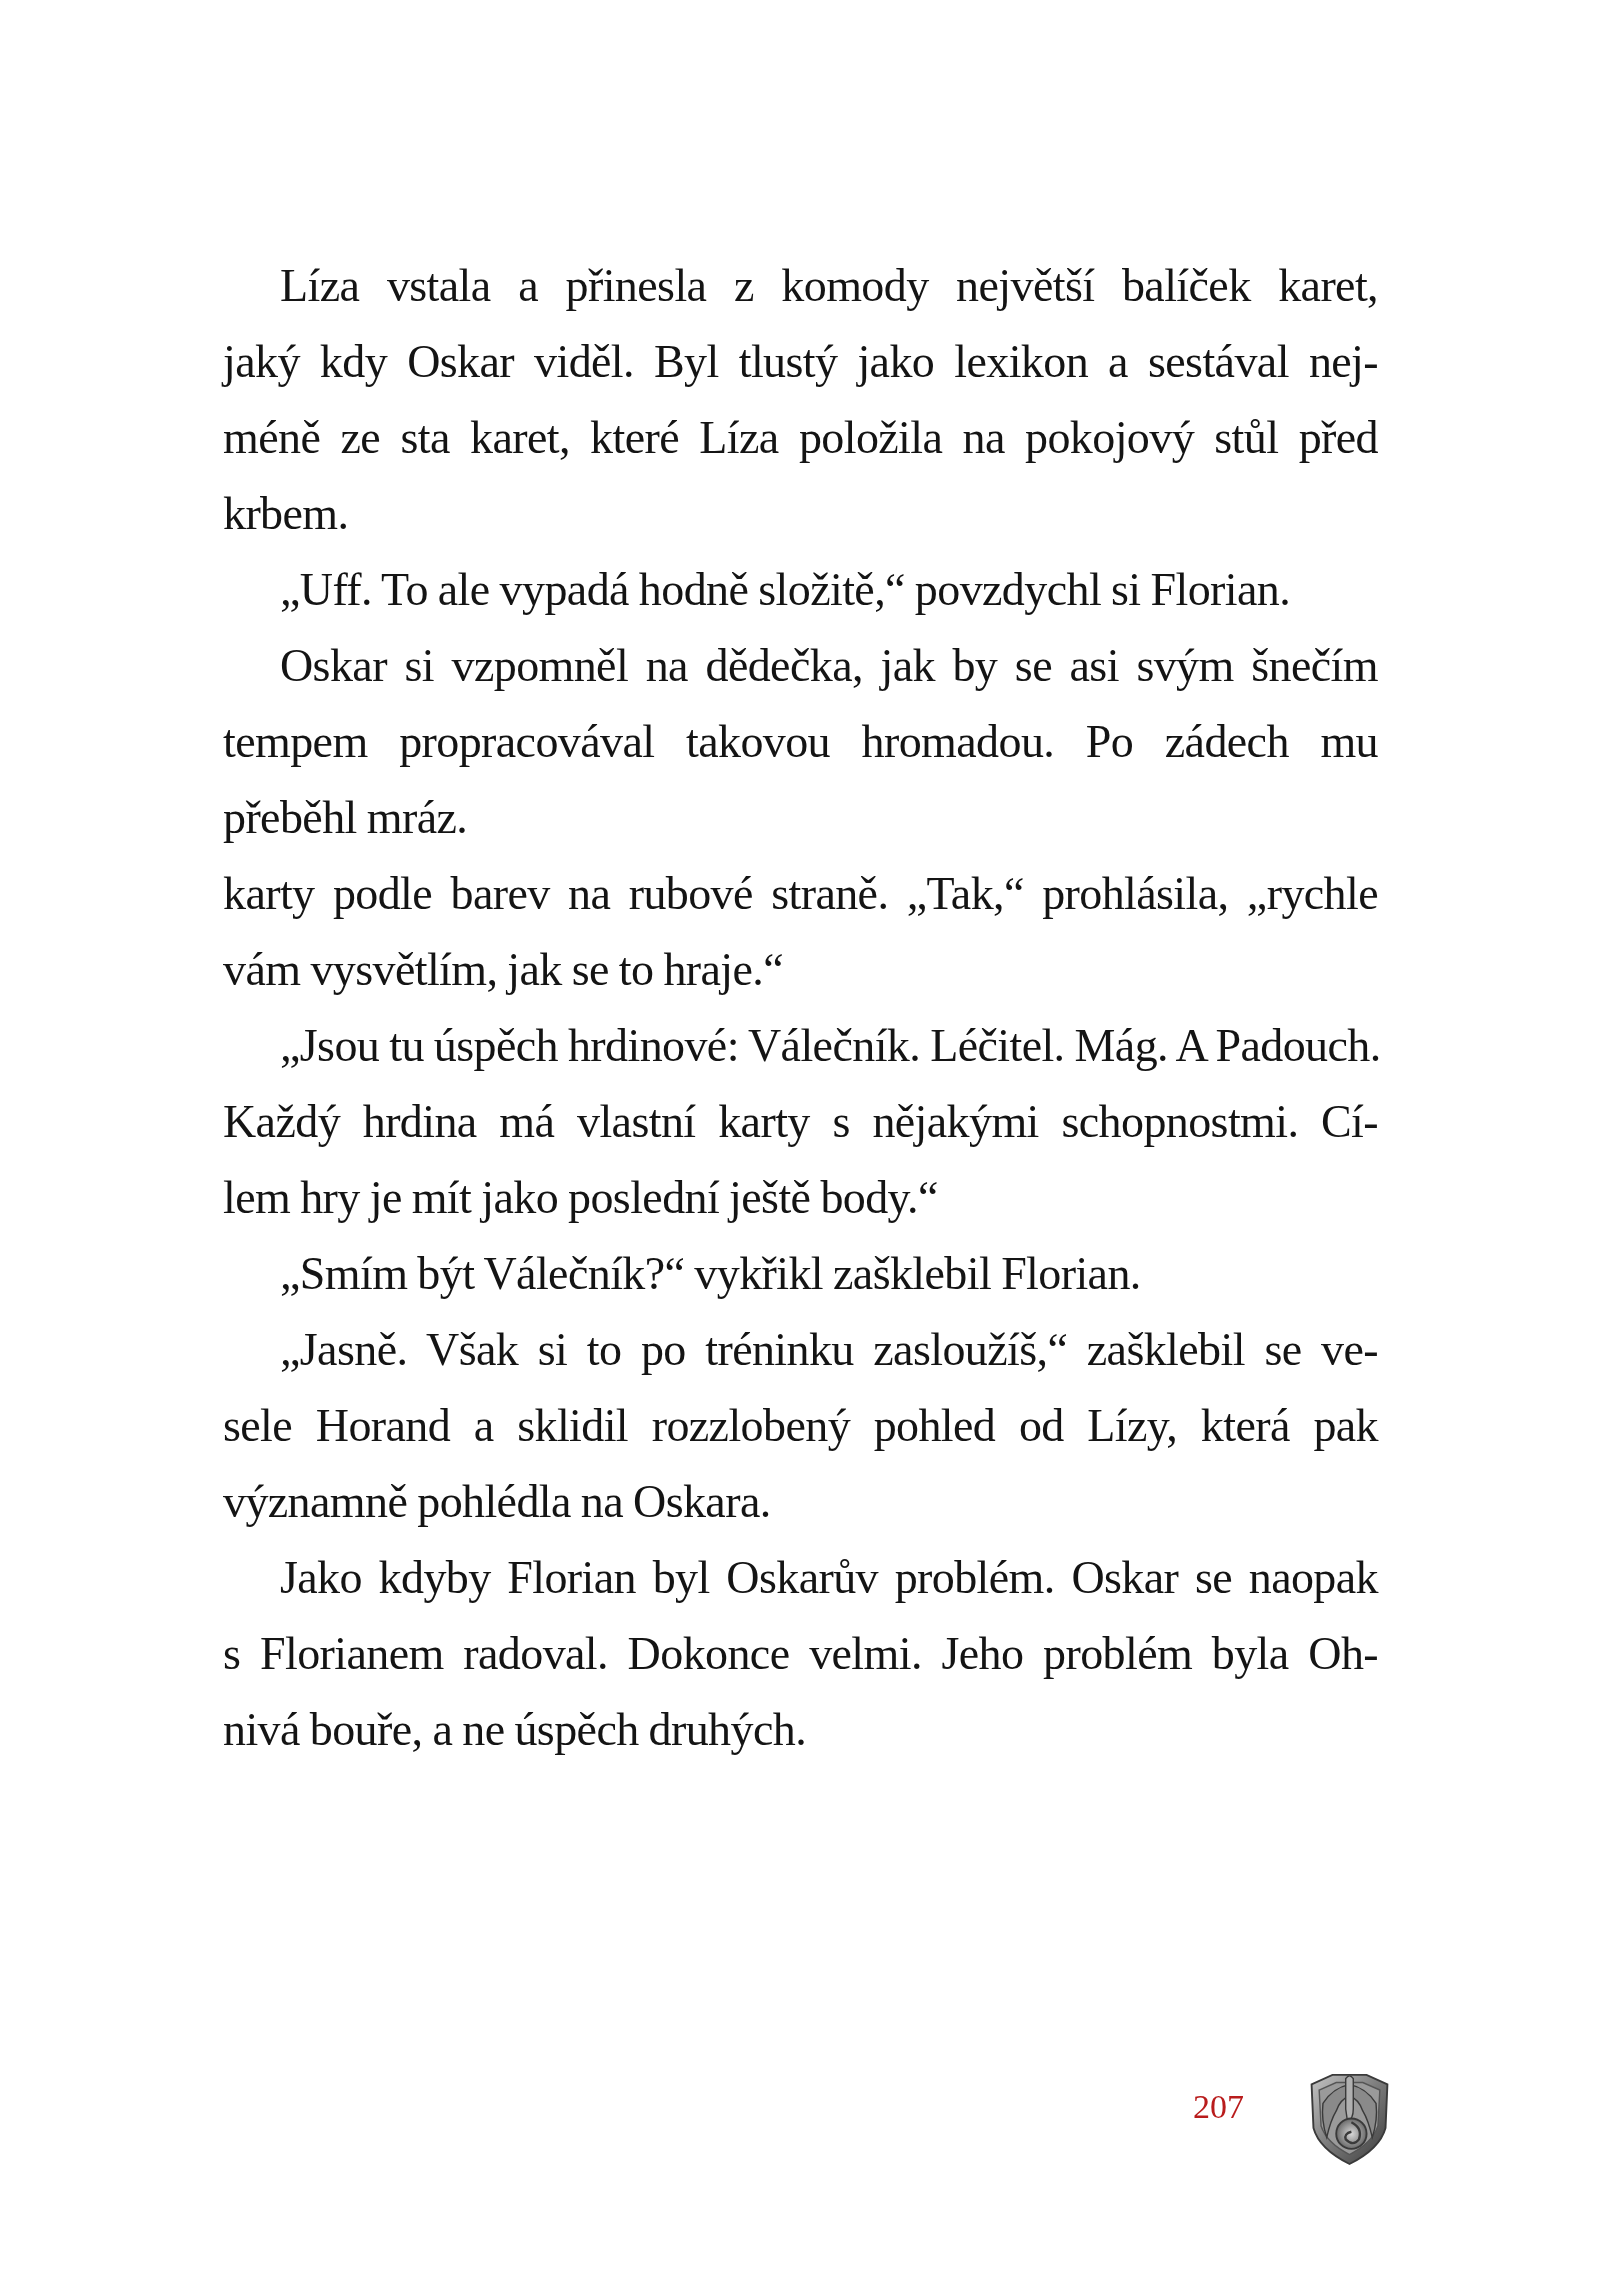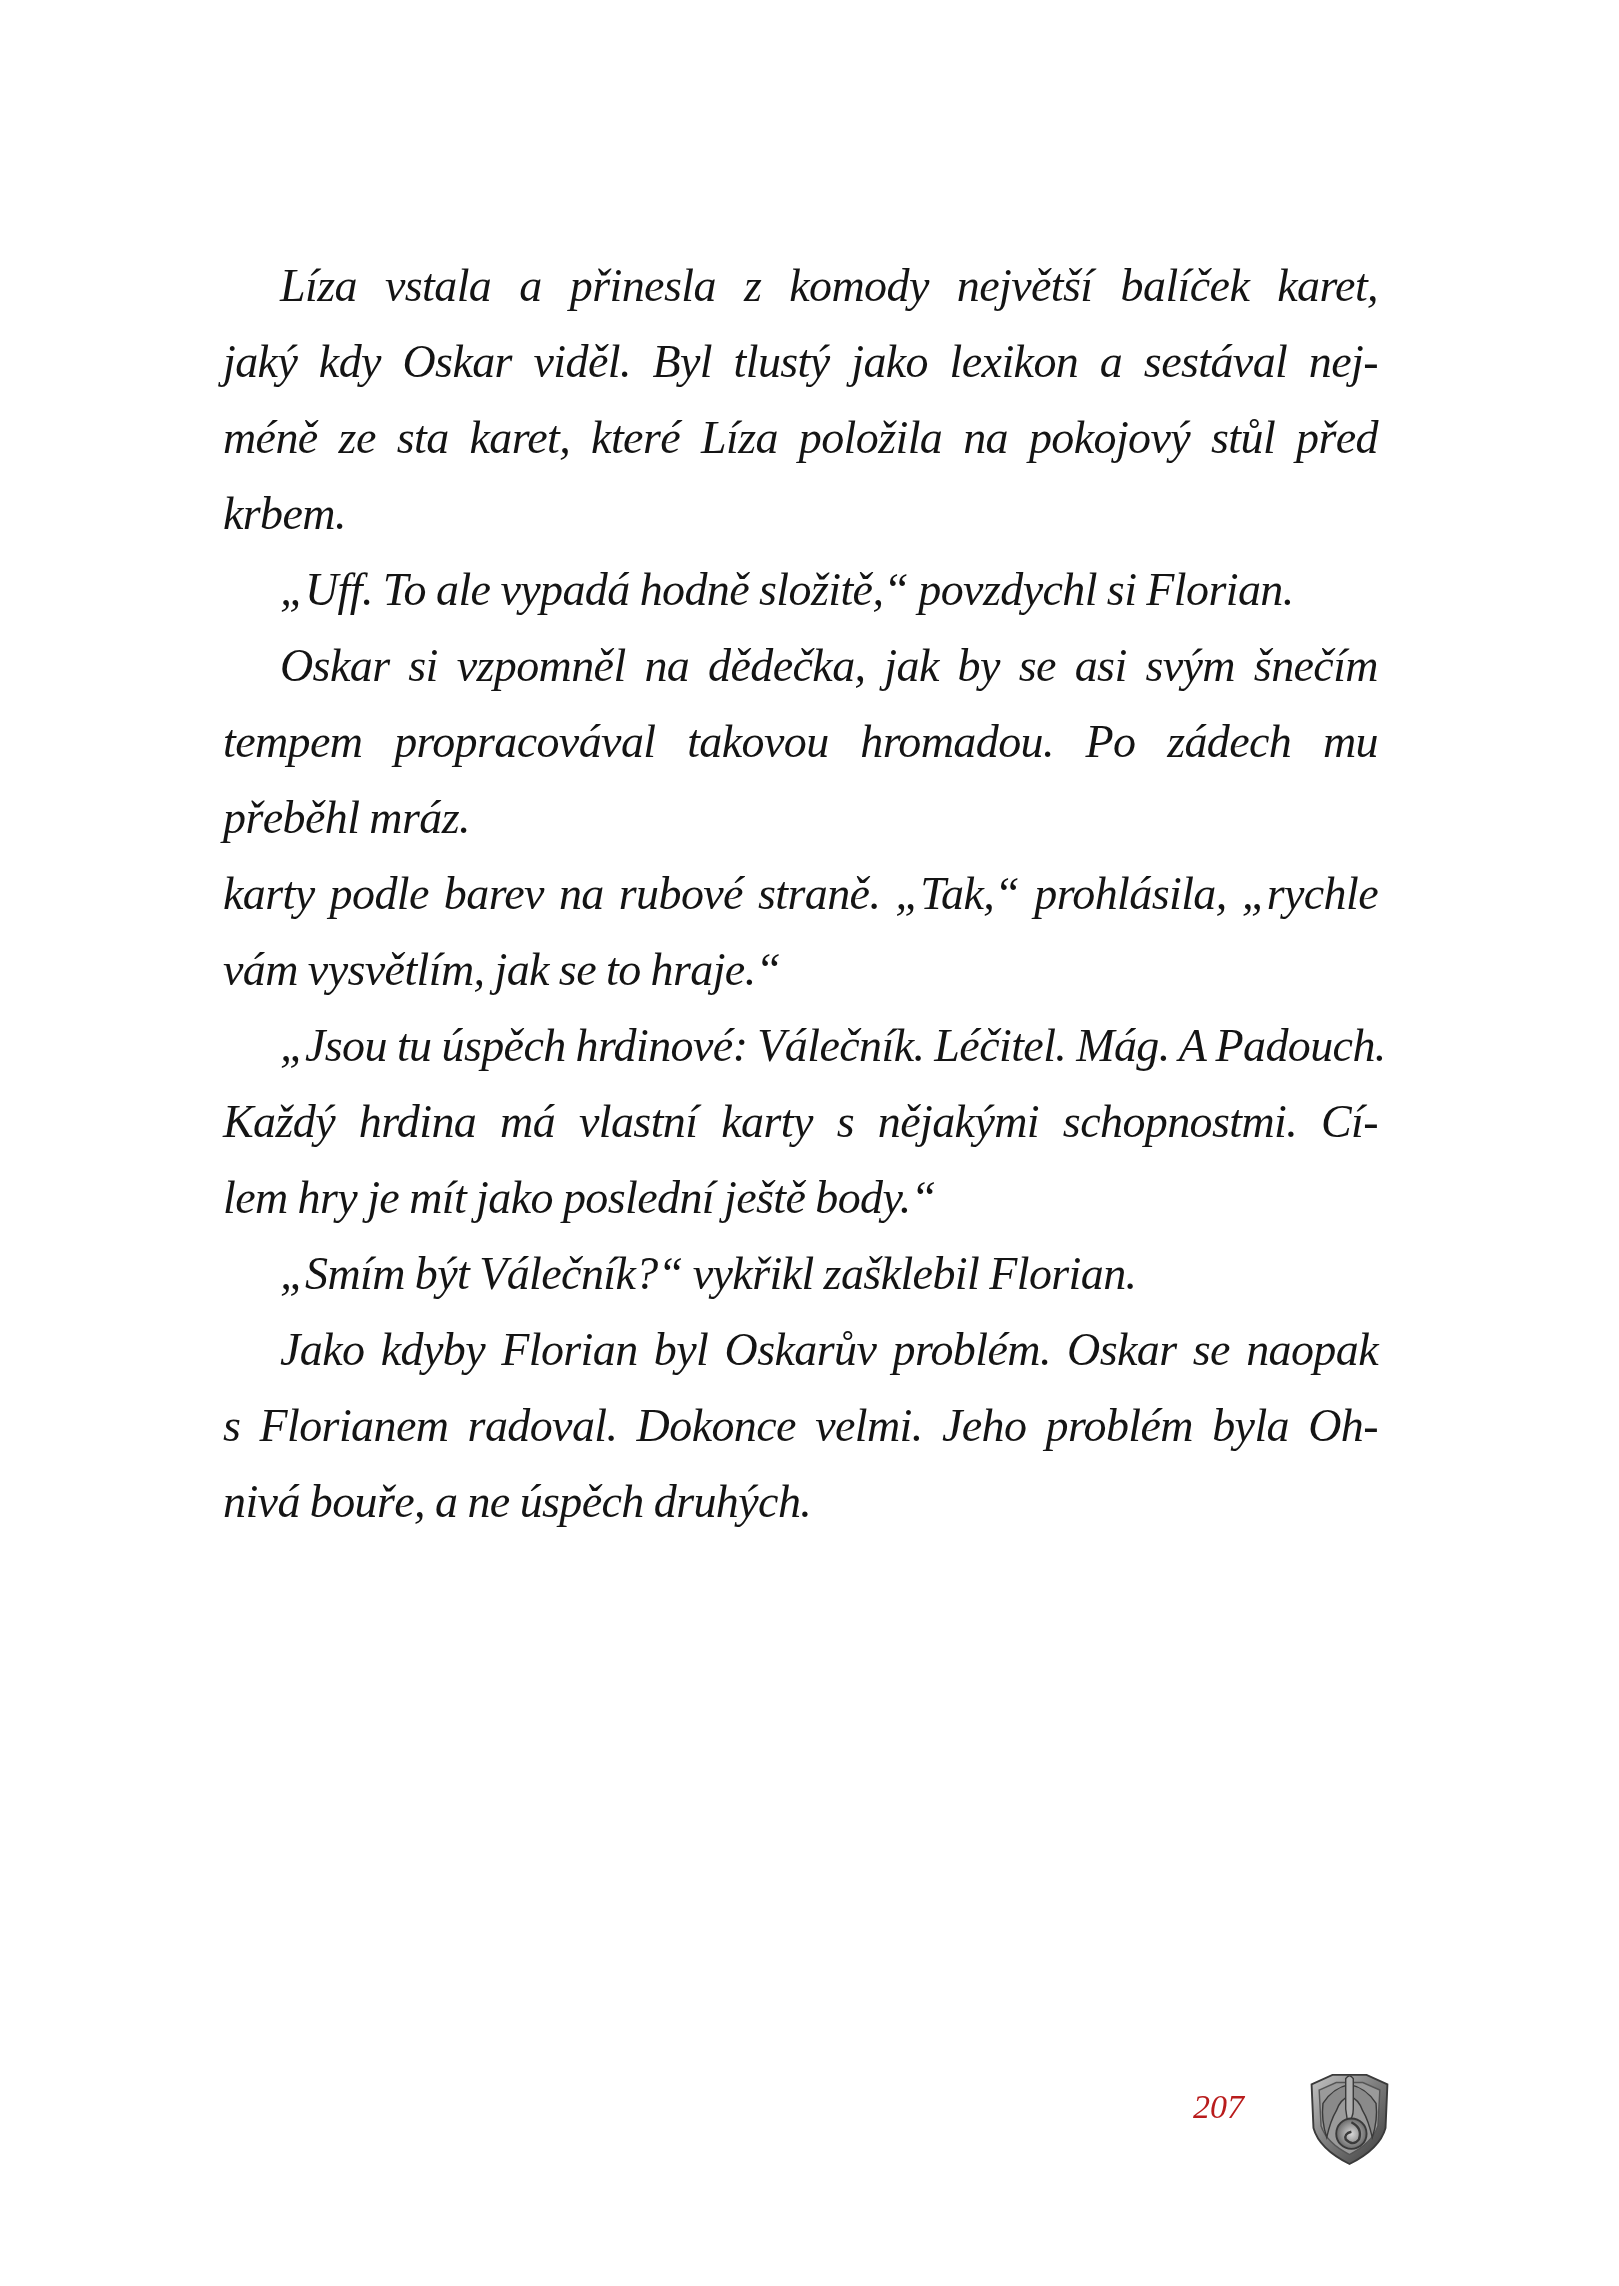--- a/index.html
+++ b/index.html
@@ -12,21 +12,20 @@
       height: 2286px;
       position: relative;
       overflow: hidden;
     }
     .page {
       position: absolute;
       left: 0; top: 0;
       width: 1619px;
       height: 2230px;
       background: #ffffff;
-      font-style: italic;
     }
     .text-block {
       position: absolute;
       left: 223px;
       top: 248px;
       width: 1155px;
       font-family: "Liberation Serif", "DejaVu Serif", serif;
       font-size: 46px;
       line-height: 76px;
       color: #141414;
@@ -103,20 +102,25 @@
     <div>
       <span class="para-line indent">„Jsou tu úspěch hrdinové: Válečník. Léčitel. Mág. A Padouch.</span>
       <span class="para-line">Každý hrdina má vlastní karty s nějakými schopnostmi. Cí-</span>
       <span class="para-line last">lem hry je mít jako poslední ještě body.“</span>
     </div>
 
     <div>
       <span class="para-line indent last">„Smím být Válečník?“ vykřikl zašklebil Florian.</span>
     </div>
 
+    <div>
+      <span class="para-line indent">„Jasně. Však si to po tréninku zasloužíš,“ zašklebil se ve-</span>
+      <span class="para-line">sele Horand a sklidil rozzlobený pohled od Lízy, která pak</span>
+      <span class="para-line last">významně pohlédla na Oskara.</span>
+    </div>
 
     <div>
       <span class="para-line indent">Jako kdyby Florian byl Oskarův problém. Oskar se naopak</span>
       <span class="para-line">s Florianem radoval. Dokonce velmi. Jeho problém byla Oh-</span>
       <span class="para-line last">nivá bouře, a ne úspěch druhých.</span>
     </div>
 
   </div>
 
   <div class="page-footer">

